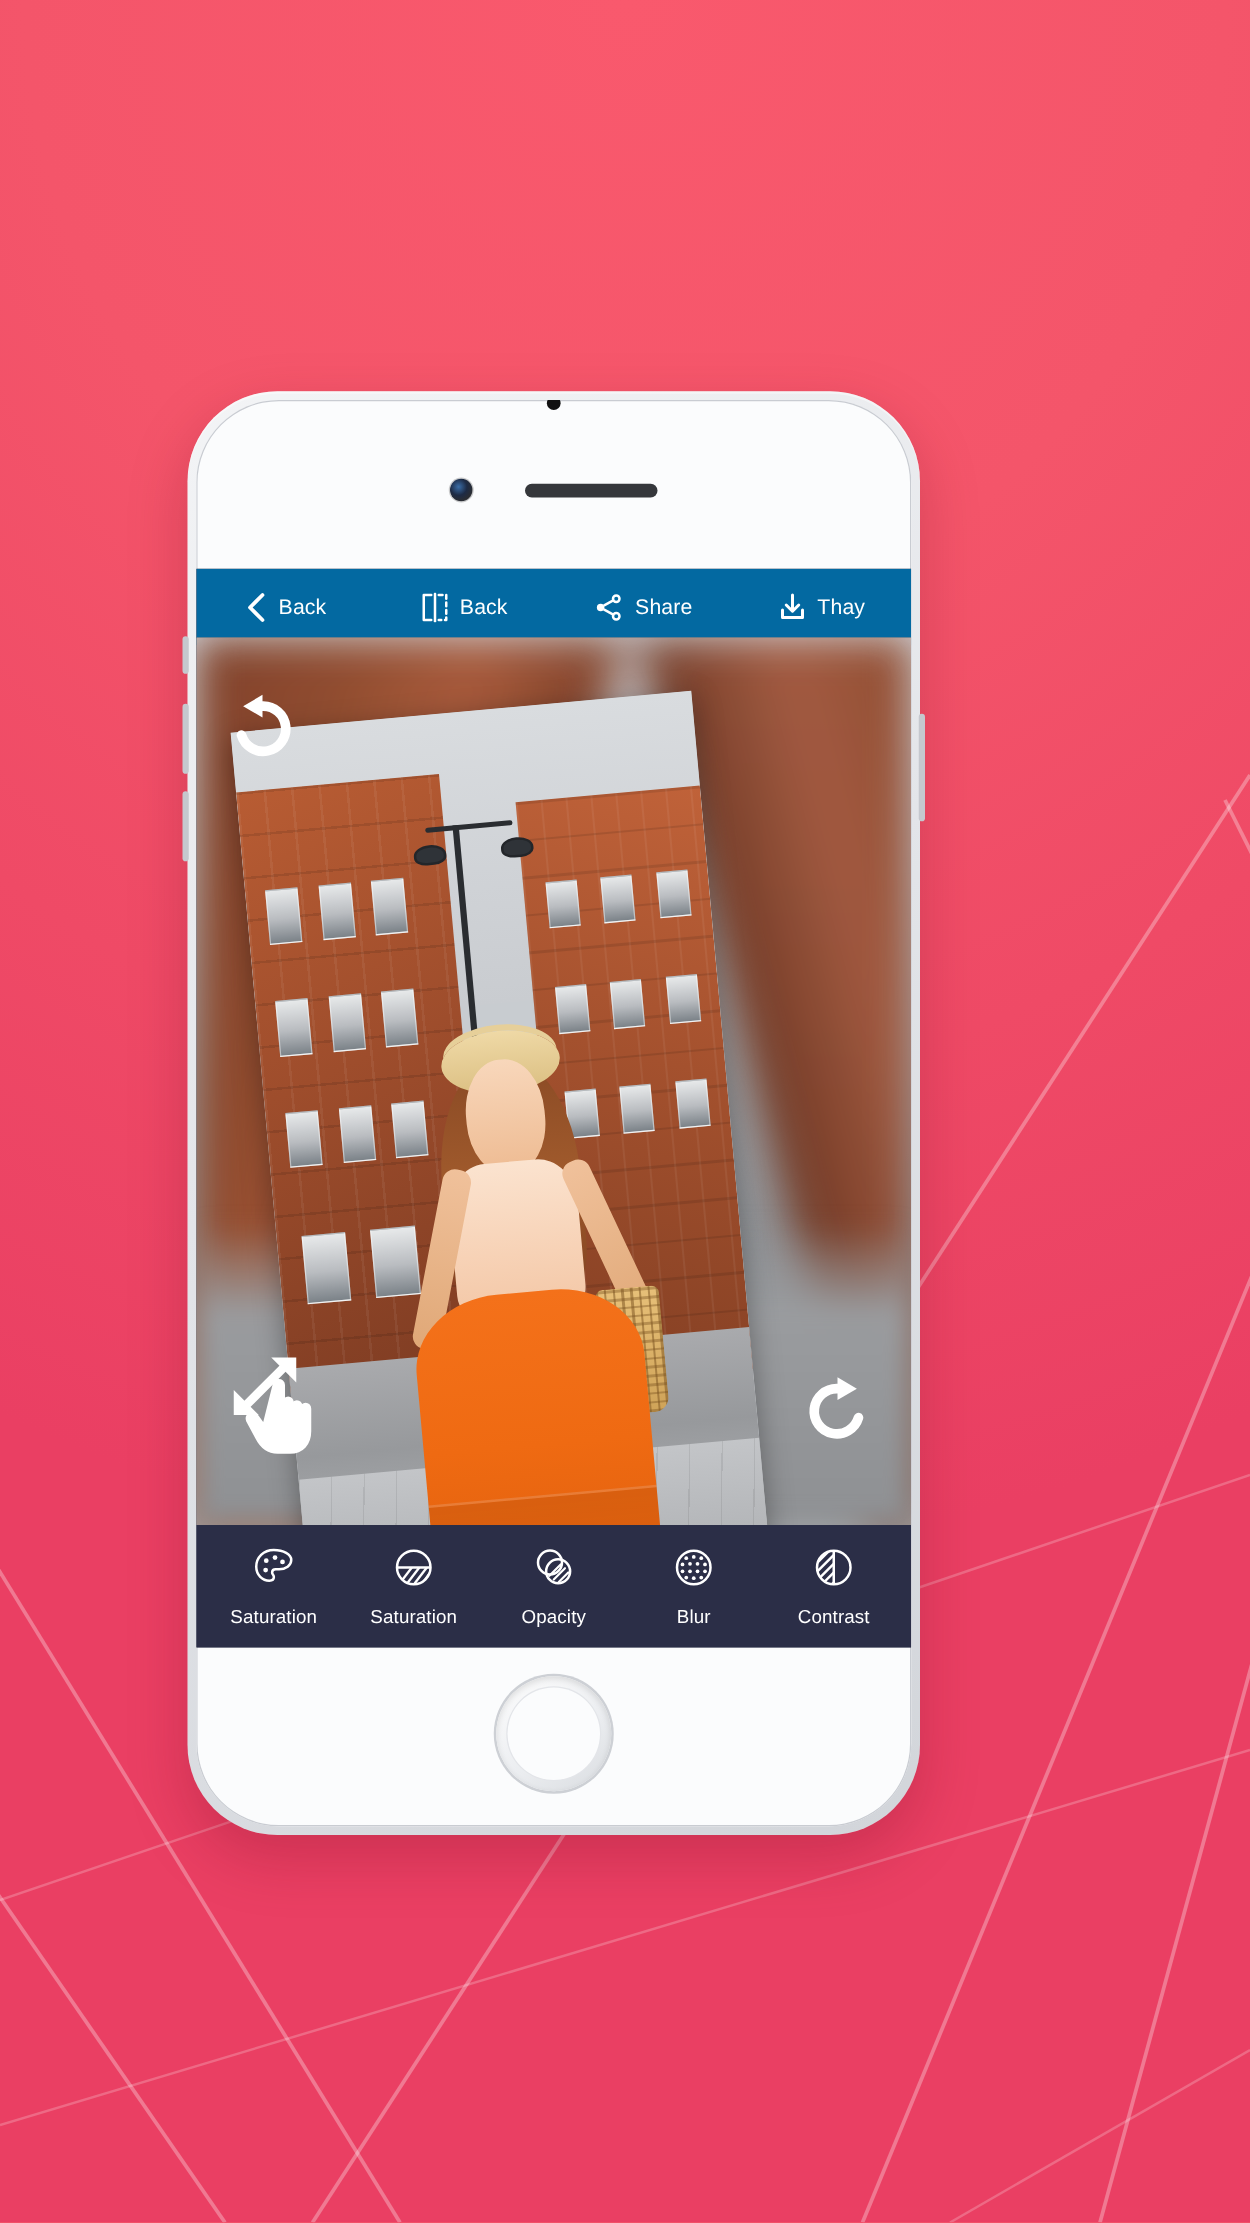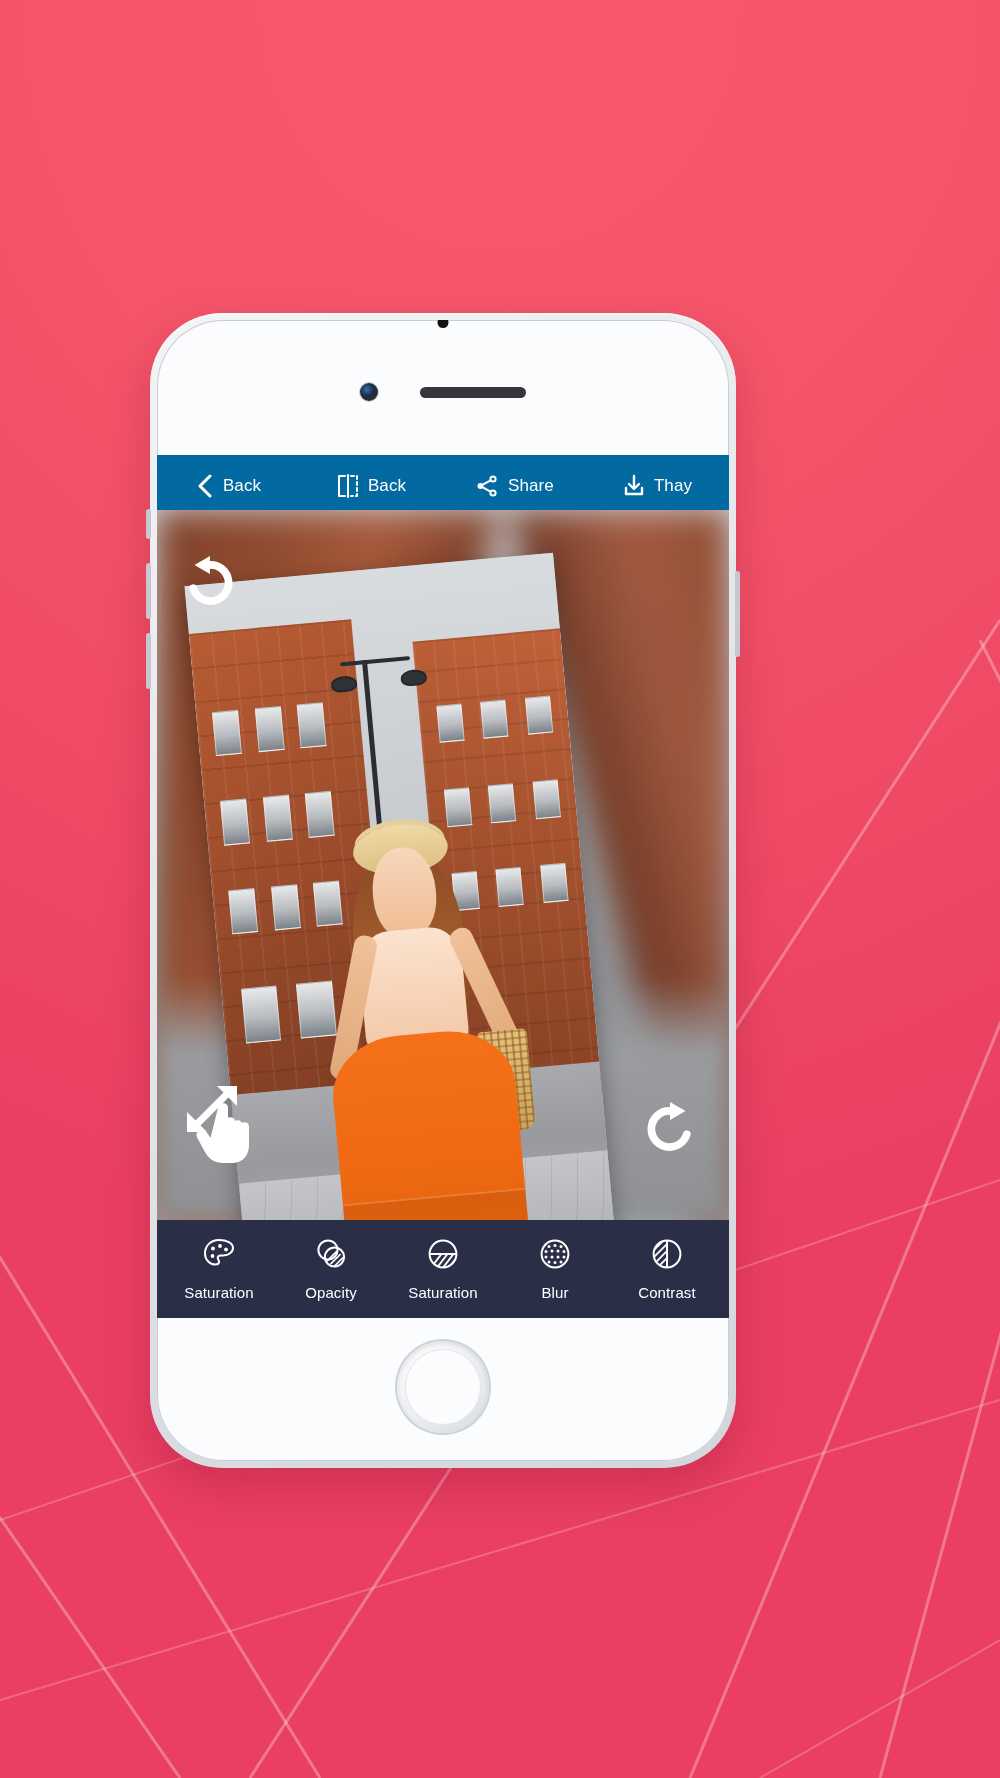--- a/index.html
+++ b/index.html
@@ -431,51 +431,51 @@
               <circle cx="24" cy="12.5" r="1.9" fill="#fff"></circle>
               <circle cx="10.5" cy="19" r="1.9" fill="#fff"></circle>
             </svg>
           </span>
           <span class="bb-lab">Saturation</span>
         </div>
 
         <div class="bb-item">
           <span>
             <svg width="34" height="34" viewBox="0 0 34 34">
-              <circle cx="14" cy="13" r="9.6" fill="none" stroke="#fff" stroke-width="2"></circle>
-              <circle cx="20.5" cy="20" r="9.6" fill="none" stroke="#fff" stroke-width="2"></circle>
-              <g stroke="#fff" stroke-width="1.7" stroke-linecap="round">
-                <line x1="13.5" y1="23.6" x2="22.5" y2="14.6"></line>
-                <line x1="17" y1="26.6" x2="26" y2="17.6"></line>
-                <line x1="21" y1="28.6" x2="28.6" y2="21"></line>
-              </g>
-            </svg>
-          </span>
-          <span class="bb-lab">Opacity</span>
-        </div>
-
-        <div class="bb-item">
-          <span>
-            <svg width="34" height="34" viewBox="0 0 34 34">
               <defs>
                 <clipPath id="satClip">
                     <path d="M3.6 17 L30.4 17 A13.4 13.4 0 0 1 3.6 17 Z"></path>
                   </clipPath>
               </defs>
               <circle cx="17" cy="17" r="13.4" fill="none" stroke="#fff" stroke-width="2"></circle>
               <line x1="3.6" y1="17" x2="30.4" y2="17" stroke="#fff" stroke-width="2"></line>
               <g clip-path="url(#satClip)" stroke="#fff" stroke-width="1.9">
                 <line x1="4" y1="32" x2="17" y2="15"></line>
                 <line x1="10" y1="32" x2="23" y2="15"></line>
                 <line x1="16" y1="32" x2="29" y2="15"></line>
                 <line x1="22" y1="32" x2="34" y2="16"></line>
               </g>
             </svg>
           </span>
           <span class="bb-lab">Saturation</span>
+        </div>
+
+        <div class="bb-item">
+          <span>
+            <svg width="34" height="34" viewBox="0 0 34 34">
+              <circle cx="14" cy="13" r="9.6" fill="none" stroke="#fff" stroke-width="2"></circle>
+              <circle cx="20.5" cy="20" r="9.6" fill="none" stroke="#fff" stroke-width="2"></circle>
+              <g stroke="#fff" stroke-width="1.7" stroke-linecap="round">
+                <line x1="13.5" y1="23.6" x2="22.5" y2="14.6"></line>
+                <line x1="17" y1="26.6" x2="26" y2="17.6"></line>
+                <line x1="21" y1="28.6" x2="28.6" y2="21"></line>
+              </g>
+            </svg>
+          </span>
+          <span class="bb-lab">Opacity</span>
         </div>
 
         <div class="bb-item">
           <span>
             <svg width="34" height="34" viewBox="0 0 34 34">
               <circle cx="17" cy="17" r="13.4" fill="none" stroke="#fff" stroke-width="2"></circle>
               <g fill="#fff">
                 <circle cx="11" cy="9.5" r="1.5"></circle>
                   <circle cx="17" cy="8.5" r="1.5"></circle>
                   <circle cx="23" cy="9.5" r="1.5"></circle>

